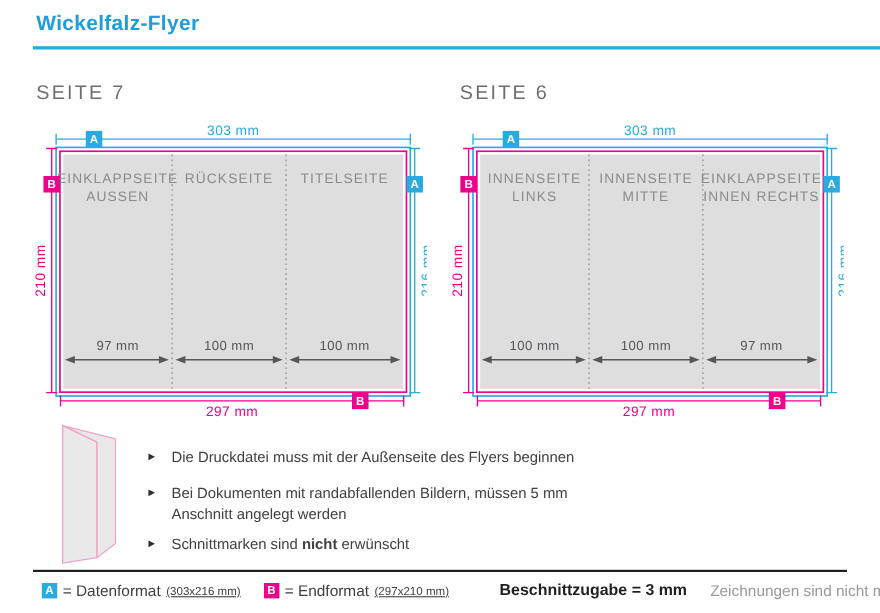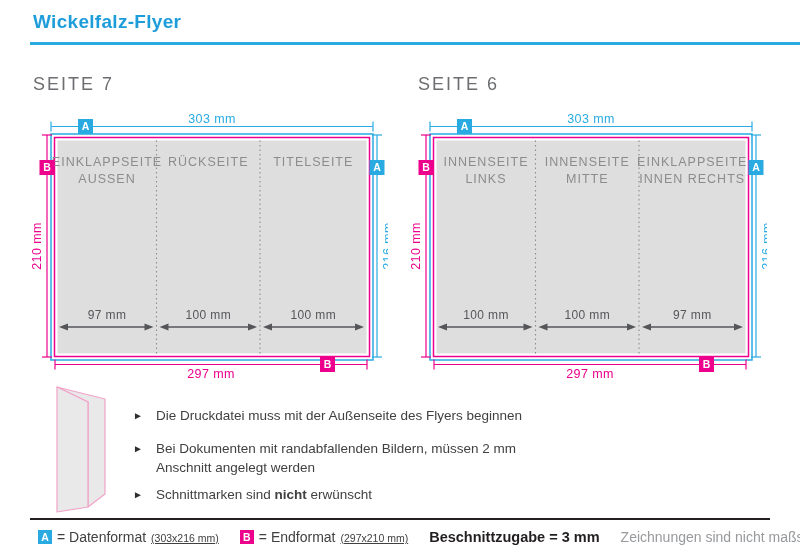--- a/index.html
+++ b/index.html
@@ -50,21 +50,21 @@
   .note-bold{font-weight:bold;text-align:center;}
 
   
   .footer-rule{left:30px;top:518px;width:740px;height:2px;background:#231f20;}
   .legend{left:38px;top:529px;display:flex;align-items:center;gap:21px;color:#414042;font-size:14px;white-space:nowrap;}
   .legend-group{display:flex;align-items:center;gap:5px;}
   .legend-badge{width:14px;height:14px;display:flex;align-items:center;justify-content:center;color:#fff;font-size:10.5px;font-weight:bold;flex:0 0 auto;}
   .badge-cyan{background:#29abe2;}
   .badge-magenta{background:#ec008c;}
   .small-size{font-size:10.5px;padding-top:2px;text-decoration:underline;}
-  .legend-bleed{font-weight:bold;color:#231f20;font-size:14.5px;}
+  .legend-bleed{font-weight:bold;color:#231f20;font-size:14.5px;margin-left:25px;}
   .legend-note{color:#97999c;}
 </style>
 </head>
 <body>
 
 <div class="abs header-title">Wickelfalz-Flyer</div>
 <div class="abs header-rule"></div>
 
 <div class="abs seite-heading" id="seite1-heading">SEITE 7</div>
 <div class="abs seite-heading" id="seite2-heading">SEITE 6</div>
@@ -203,21 +203,21 @@
   <polygon class="fold-shape" points="9,4 57,16 57,111 40,124 40,19"></polygon>
   <polygon class="fold-shape" points="9,4 40,19 40,124 9,129"></polygon>
 </svg>
 
 <div class="abs note-row" id="note1">
   <span class="note-arrow">►</span>
   <span>Die Druckdatei muss mit der Außenseite des Flyers beginnen</span>
 </div>
 <div class="abs note-row" id="note2">
   <span class="note-arrow">►</span>
-  <span><span>Bei Dokumenten mit randabfallenden Bildern, müssen 2 mm</span><span class="note-line2">Anschnitt angelegt werden</span></span>
+  <span><span>Bei Dokumenten mit randabfallenden Bildern, müssen 5 mm</span><span class="note-line2">Anschnitt angelegt werden</span></span>
 </div>
 <div class="abs note-row" id="note3">
   <span class="note-arrow">►</span>
   <span><span>Schnittmarken sind </span><span class="note-bold">nicht</span><span> erwünscht</span></span>
 </div>
 
 <div class="abs footer-rule"></div>
 <div class="abs legend">
   <div class="legend-group">
     <span class="legend-badge badge-cyan">A</span>

